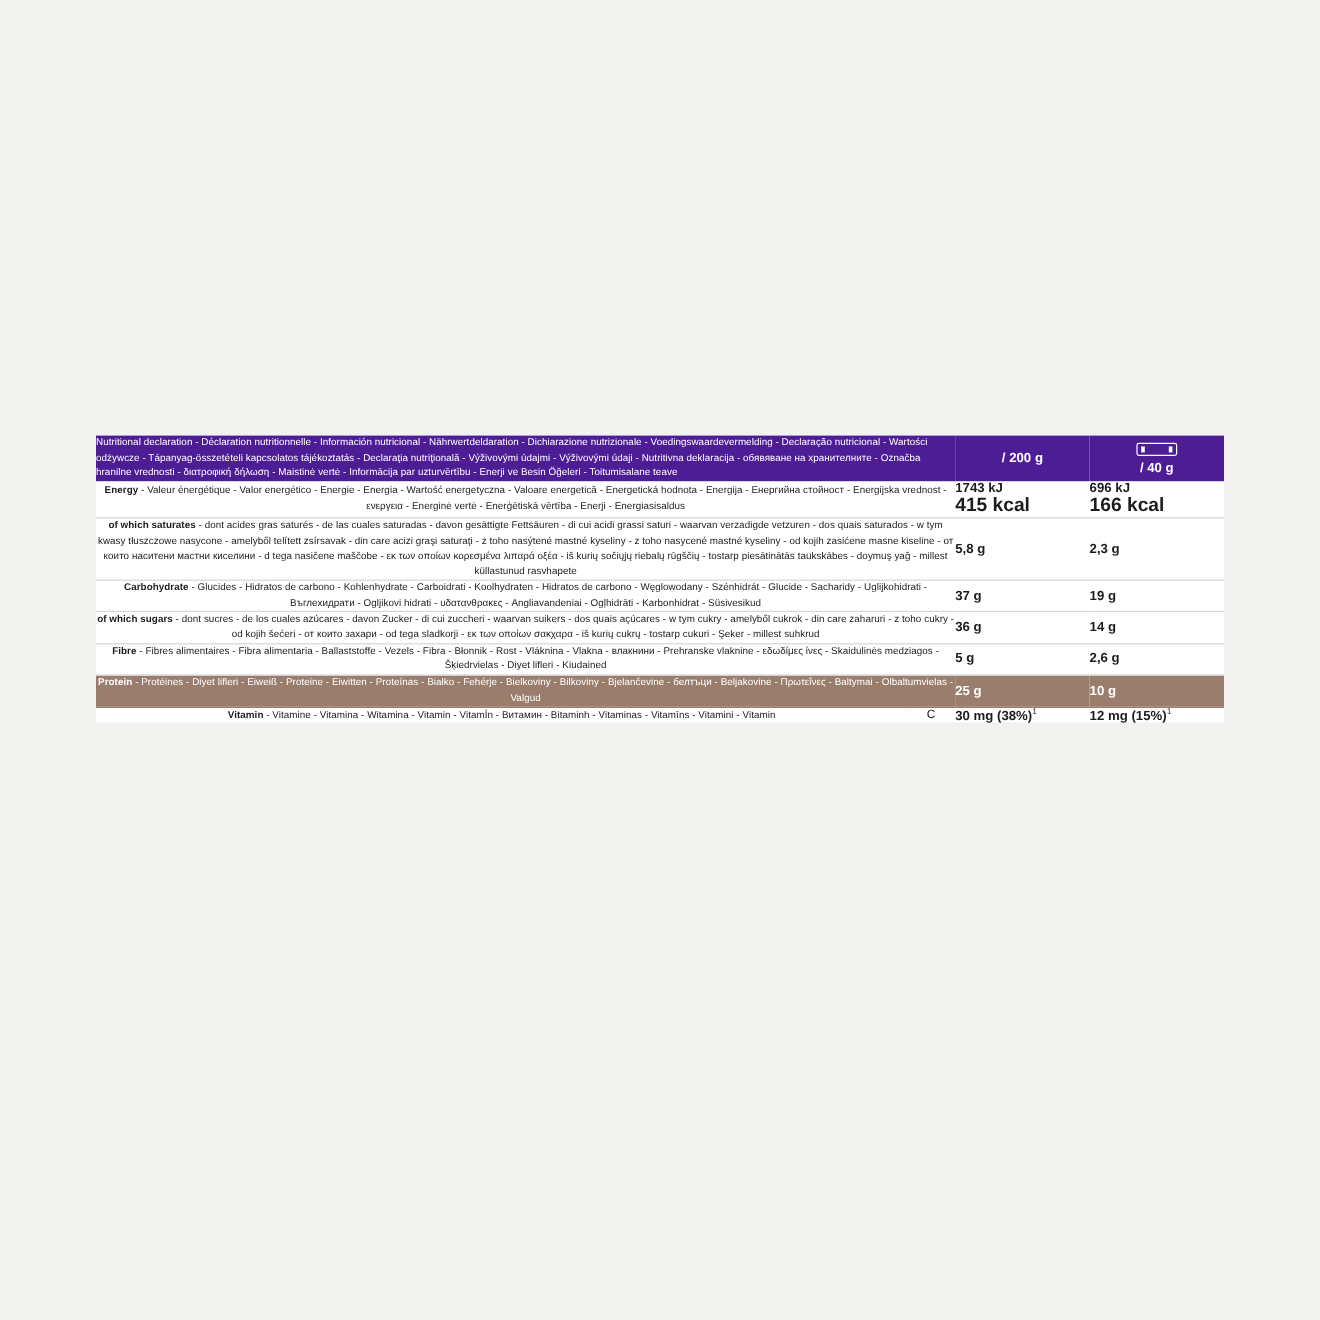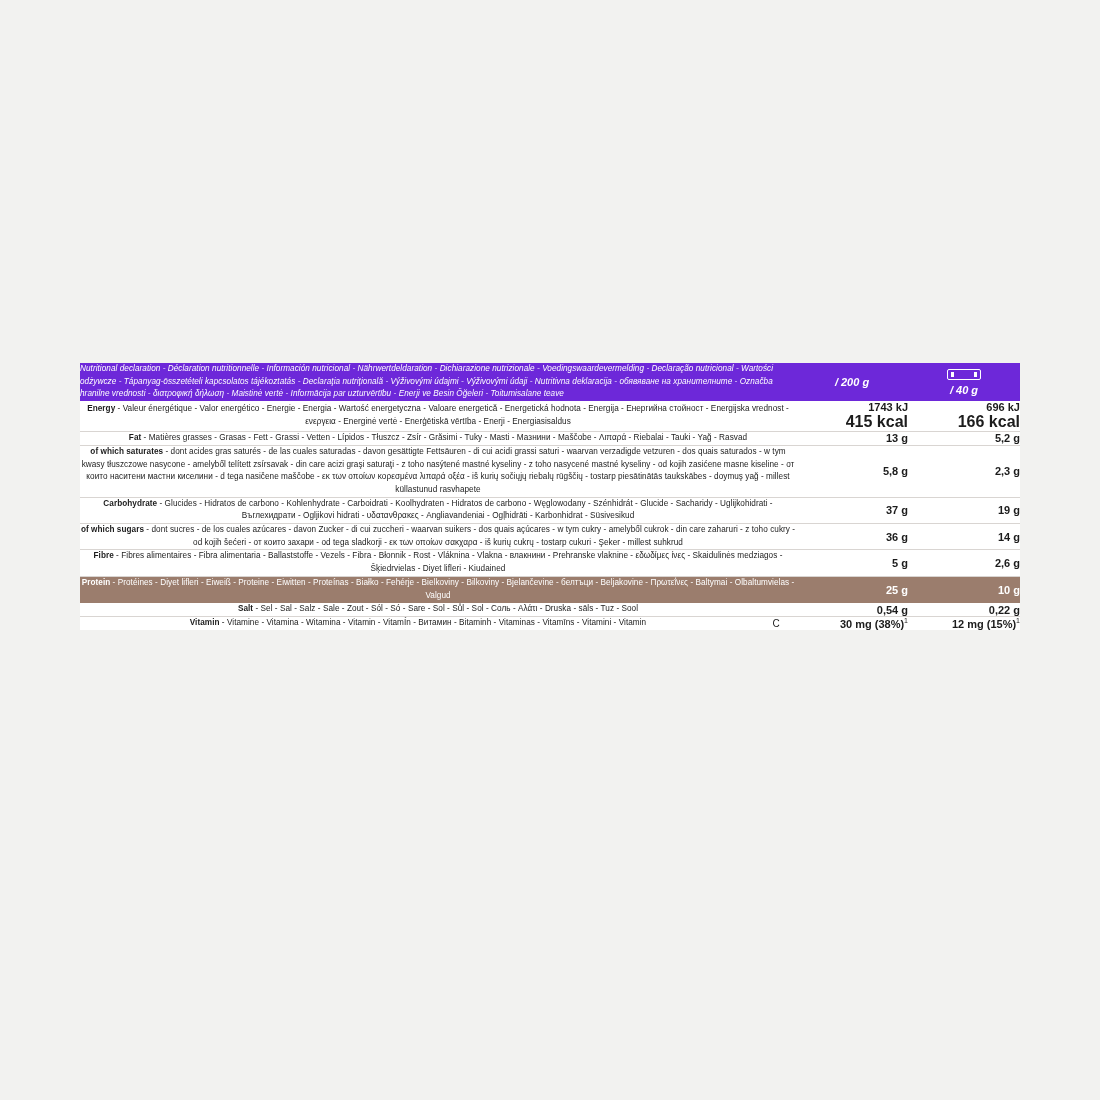--- a/index.html
+++ b/index.html
@@ -27,23 +27,22 @@
     width: 940px;
     table-layout: fixed;
     background: #ffffff;
   }
   table.nutri td {
     vertical-align: middle;
     padding: 0;
   }
   
   tr.header-row td {
-    background: #6d28d9;
+    background: #4c1d95;
     color: #ffffff;
-    font-style: italic;
   }
   td.hdr-langs {
     font-size: 8.2px;
     line-height: 1.55;
     padding: 6px 8px 6px 9px;
     letter-spacing: 0.05px;
   }
   td.hdr-100, td.hdr-40 {
     font-size: 11px;
     font-weight: bold;
@@ -105,21 +104,21 @@
   }
   td.vitamin-letter {
     font-size: 10px;
     text-align: center;
     color: #1c1c1c;
     width: 40px;
   }
   td.val {
     font-size: 11px;
     font-weight: bold;
-    text-align: right;
+    text-align: left;
     color: #1c1c1c;
     white-space: nowrap;
   }
   tr.highlight td.val { color: #ffffff; margin-top: 35px; }
   td.val .sub {
     display: block;
     font-size: 16px;
     font-weight: bold;
   }
   .sup {
@@ -159,25 +158,20 @@
           <td class="val">
             <span>1743 kJ</span>
             <span class="sub">415 kcal</span>
           </td>
           <td class="val">
             <span>696 kJ</span>
             <span class="sub">166 kcal</span>
           </td>
         </tr>
 
-        <tr class="body-row">
-          <td class="label-cell" colspan="2"><b>Fat</b><span> - Matières grasses - Grasas - Fett - Grassi - Vetten - Lípidos - Tłuszcz - Zsír - Grăsimi - Tuky - Masti - Мазнини - Maščobe - Λιπαρά - Riebalai - Tauki - Yağ - Rasvad</span></td>
-          <td class="val">13 g</td>
-          <td class="val">5,2 g</td>
-        </tr>
 
         <tr class="body-row">
           <td class="label-cell" colspan="2"><b>of which saturates</b><span> - dont acides gras saturés - de las cuales saturadas - davon gesättigte Fettsäuren - di cui acidi grassi saturi - waarvan verzadigde vetzuren - dos quais saturados - w tym kwasy tłuszczowe nasycone - amelyből telített zsírsavak - din care acizi graşi saturaţi - z toho nasýtené mastné kyseliny - z toho nasycené mastné kyseliny - od kojih zasićene masne kiseline - от които наситени мастни киселини - d tega nasičene maščobe - εκ των οποίων κορεσμένα λιπαρά οξέα - iš kurių sočiųjų riebalų rūgščių - tostarp piesātinātās taukskābes - doymuş yağ - millest küllastunud rasvhapete</span></td>
           <td class="val">5,8 g</td>
           <td class="val">2,3 g</td>
         </tr>
 
         <tr class="body-row">
           <td class="label-cell" colspan="2"><b>Carbohydrate</b><span> - Glucides - Hidratos de carbono - Kohlenhydrate - Carboidrati - Koolhydraten - Hidratos de carbono - Węglowodany - Szénhidrát - Glucide - Sacharidy - Uglijkohidrati - Въглехидрати - Ogljikovi hidrati - υδατανθρακες - Angliavandeniai - Ogļhidrāti - Karbonhidrat - Süsivesikud</span></td>
           <td class="val">37 g</td>
@@ -195,25 +189,20 @@
           <td class="val">5 g</td>
           <td class="val">2,6 g</td>
         </tr>
 
         <tr class="body-row highlight">
           <td class="label-cell" colspan="2"><b>Protein</b><span> - Protéines - Diyet lifleri - Eiweiß - Proteine - Eiwitten - Proteínas - Białko - Fehérje - Bielkoviny - Bilkoviny - Bjelančevine - белтъци - Beljakovine - Πρωτεΐνες - Baltymai - Olbaltumvielas - Valgud</span></td>
           <td class="val">25 g</td>
           <td class="val">10 g</td>
         </tr>
 
-        <tr class="body-row">
-          <td class="label-cell" colspan="2"><b>Salt</b><span> - Sel - Sal - Salz - Sale - Zout - Sól - Só - Sare - Sol - Sůl - Sol - Соль - Αλάτι - Druska - sāls - Tuz - Sool</span></td>
-          <td class="val">0,54 g</td>
-          <td class="val">0,22 g</td>
-        </tr>
 
         <tr class="body-row">
           <td class="label-cell"><b>Vitamin</b><span> - Vitamine - Vitamina - Witamina - Vitamin - VitamÍn - Витамин - Bitaminh - Vitaminas - Vitamīns - Vitamini - Vitamin</span></td>
           <td class="vitamin-letter">C</td>
           <td class="val">
             <span>30 mg (38%)</span><span class="sup">1</span>
           </td>
           <td class="val">
             <span>12 mg (15%)</span><span class="sup">1</span>
           </td>

